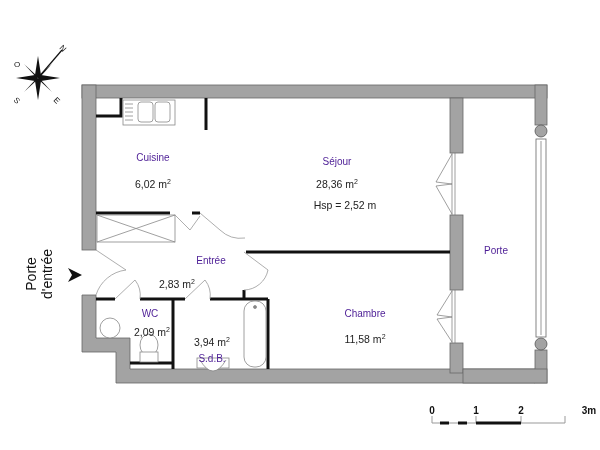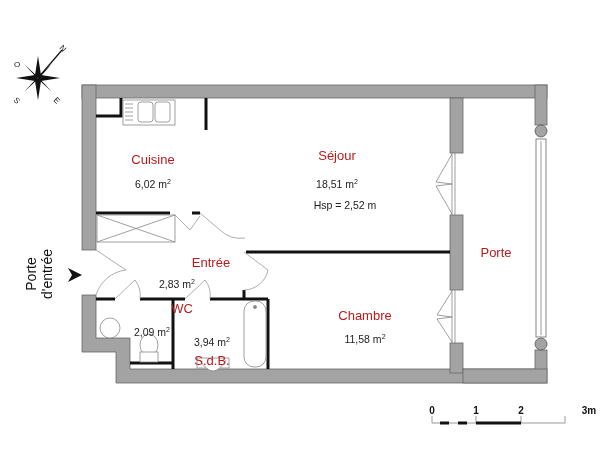--- a/index.html
+++ b/index.html
@@ -1,20 +1,20 @@
 <!DOCTYPE html>
 <html><head>
 <meta charset="utf-8">
 <style>
   html, body { margin:0; padding:0; background:#ffffff; }
   body { width:600px; height:450px; position:relative; overflow:hidden;
          font-family:"Liberation Sans", "DejaVu Sans", sans-serif; color:#111; }
   svg.plan { position:absolute; left:0; top:0; }
   .lbl { position:absolute; white-space:nowrap; transform:translateX(-50%); }
-  .room { font-size:13px; color:#b91c1c; }
+  .room { font-size:10px; color:#4c1d95; }
   .area { font-size:10.5px; color:#222; }
   .area sup { font-size:7px; vertical-align:4px; }
   .entry-lbl { position:absolute; font-size:14px; line-height:16px; text-align:center;
                transform:rotate(-90deg); transform-origin:center; white-space:nowrap; }
   .scale-num { position:absolute; font-size:10px; font-weight:bold; transform:translateX(-50%); }
   .compass-letter { position:absolute; font-size:8px; }
 </style>
 </head>
 <body>
 
@@ -138,28 +138,28 @@
 </svg>
 
 <span class="compass-letter" style="left:60px;top:44px;transform:rotate(45deg);">N</span>
 <span class="compass-letter" style="left:14px;top:60px;">O</span>
 <span class="compass-letter" style="left:14px;top:96px;transform:rotate(45deg);">S</span>
 <span class="compass-letter" style="left:54px;top:96px;transform:rotate(45deg);">E</span>
 
 <div class="lbl room" style="left:153px;top:152px;">Cuisine</div>
 <div class="lbl area" style="left:153px;top:178px;"><span>6,02 m</span><sup>2</sup></div>
 
-<div class="lbl room" style="left:337px;top:148px;">Séjour</div>
-<div class="lbl area" style="left:337px;top:178px;"><span>18,51 m</span><sup>2</sup></div>
+<div class="lbl room" style="left:337px;top:156px;">Séjour</div>
+<div class="lbl area" style="left:337px;top:178px;"><span>28,36 m</span><sup>2</sup></div>
 <div class="lbl area" style="left:337px;top:199px;padding-left:16px;">Hsp = 2,52 m</div>
 
 <div class="lbl room" style="left:177px;top:255px;margin-left:34px;">Entrée</div>
 <div class="lbl area" style="left:177px;top:278px;"><span>2,83 m</span><sup>2</sup></div>
 
-<div class="lbl room" style="left:150px;top:301px;margin-left:32px;">WC</div>
+<div class="lbl room" style="left:150px;top:308px;">WC</div>
 <div class="lbl area" style="left:152px;top:326px;"><span>2,09 m</span><sup>2</sup></div>
 
 <div class="lbl room" style="left:212px;top:313px;margin-top:40px;">S.d.B.</div>
 <div class="lbl area" style="left:212px;top:336px;"><span>3,94 m</span><sup>2</sup></div>
 
 <div class="lbl room" style="left:365px;top:308px;">Chambre</div>
 <div class="lbl area" style="left:365px;top:333px;"><span>11,58 m</span><sup>2</sup></div>
 
 <div class="lbl room" style="left:496px;top:245px;">Porte</div>
 

